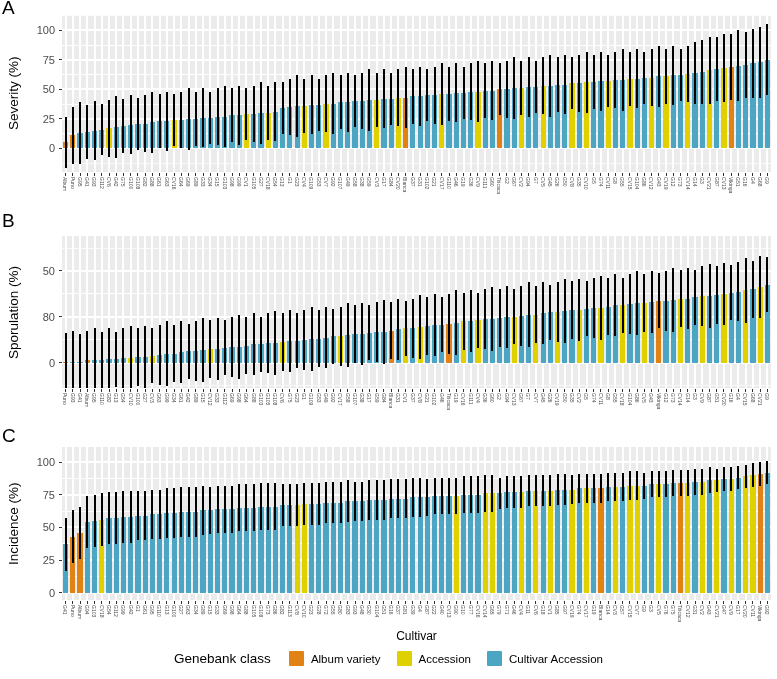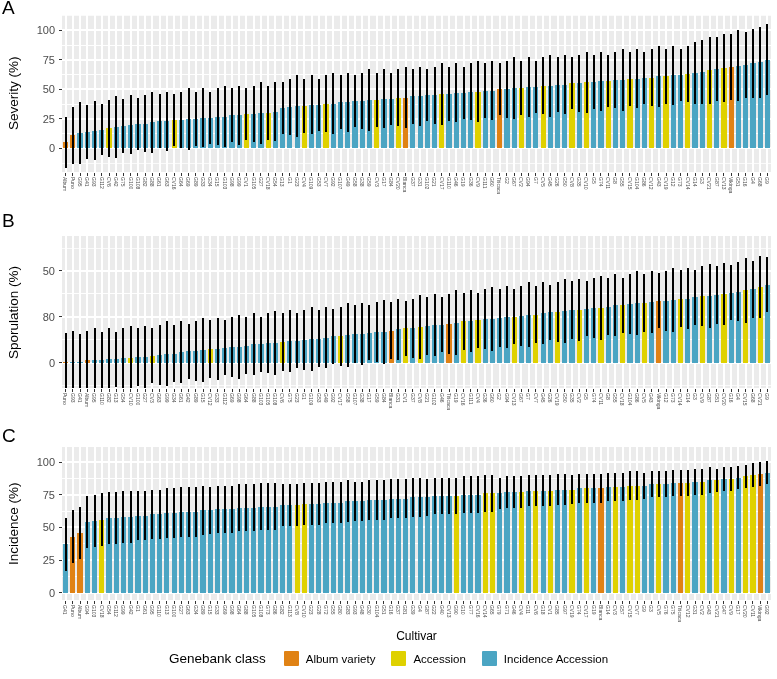--- a/index.html
+++ b/index.html
@@ -1339,17 +1339,17 @@
     <span class="legend-item">
       <span class="legend-swatch" id="sw-c" style="background: rgb(224, 130, 20);"></span>
       <span class="legend-label">Album variety</span>
     </span>
     <span class="legend-item">
       <span class="legend-swatch" id="sw-v" style="background: rgb(223, 209, 0);"></span>
       <span class="legend-label">Accession</span>
     </span>
     <span class="legend-item">
       <span class="legend-swatch" id="sw-g" style="background: rgb(75, 165, 195);"></span>
-      <span class="legend-label">Incidence Accession</span>
+      <span class="legend-label">Cultivar Accession</span>
     </span>
   </div>
 
 </div>
 
 </body></html>

